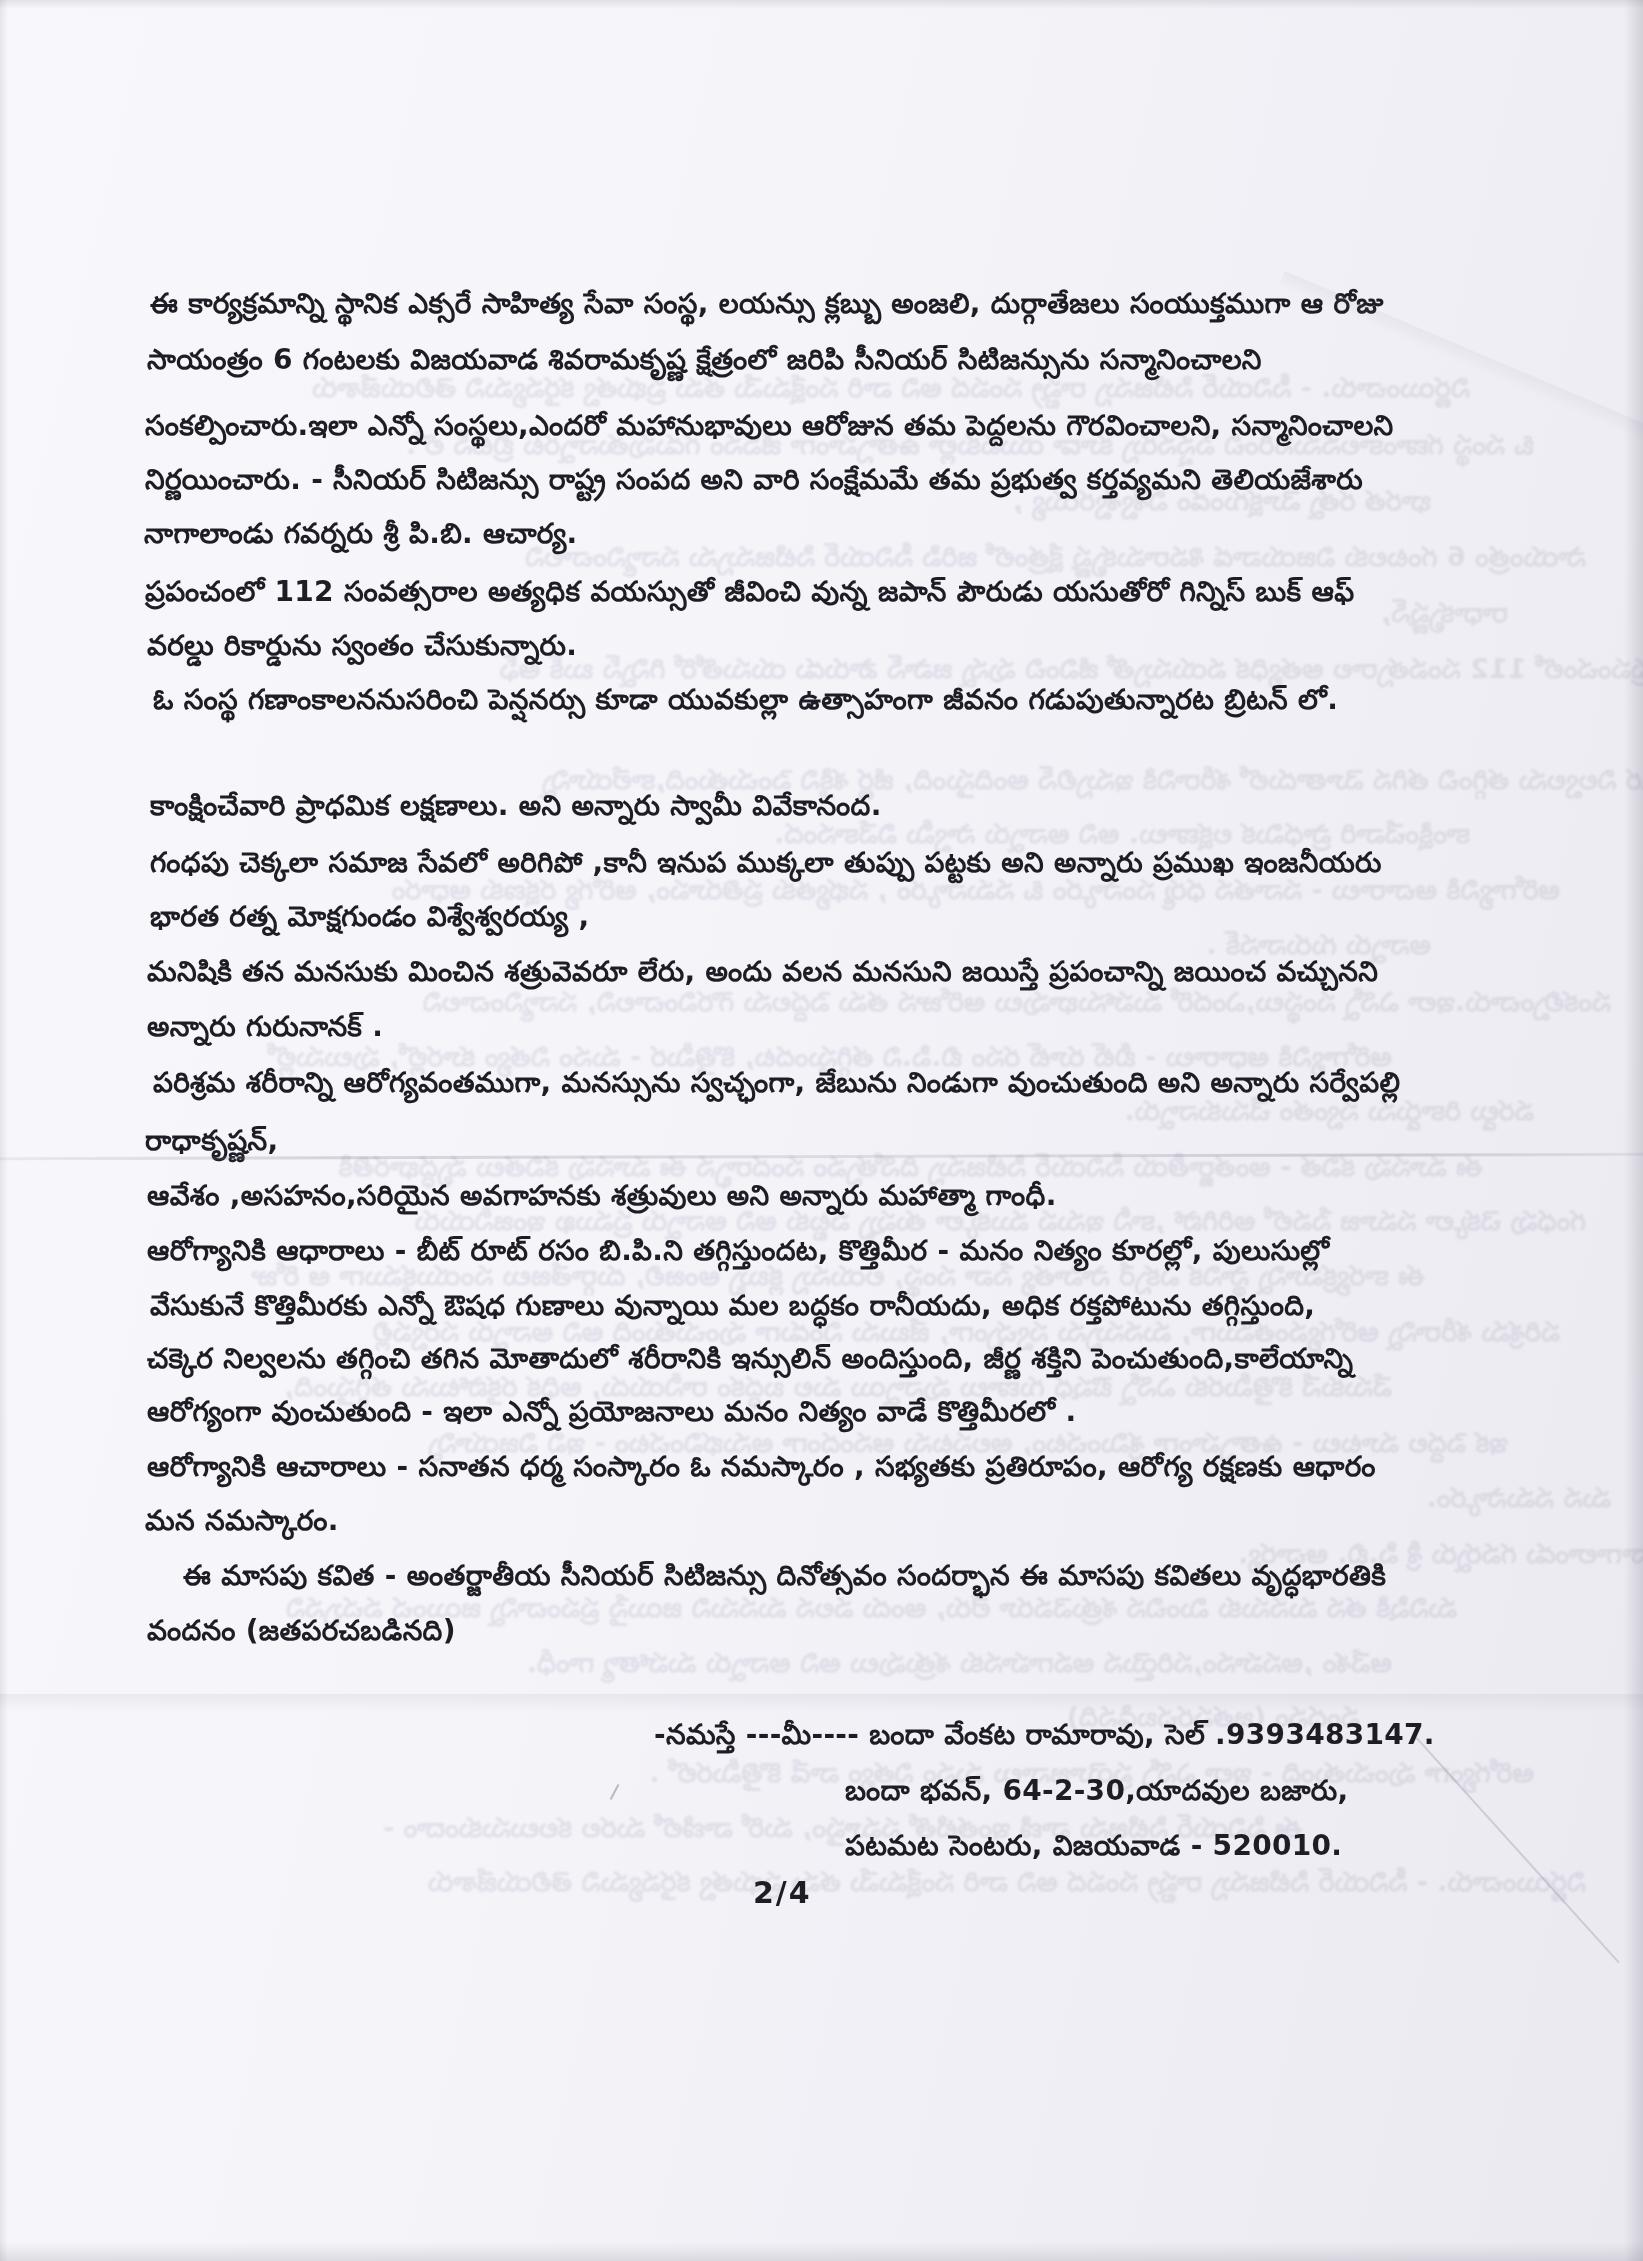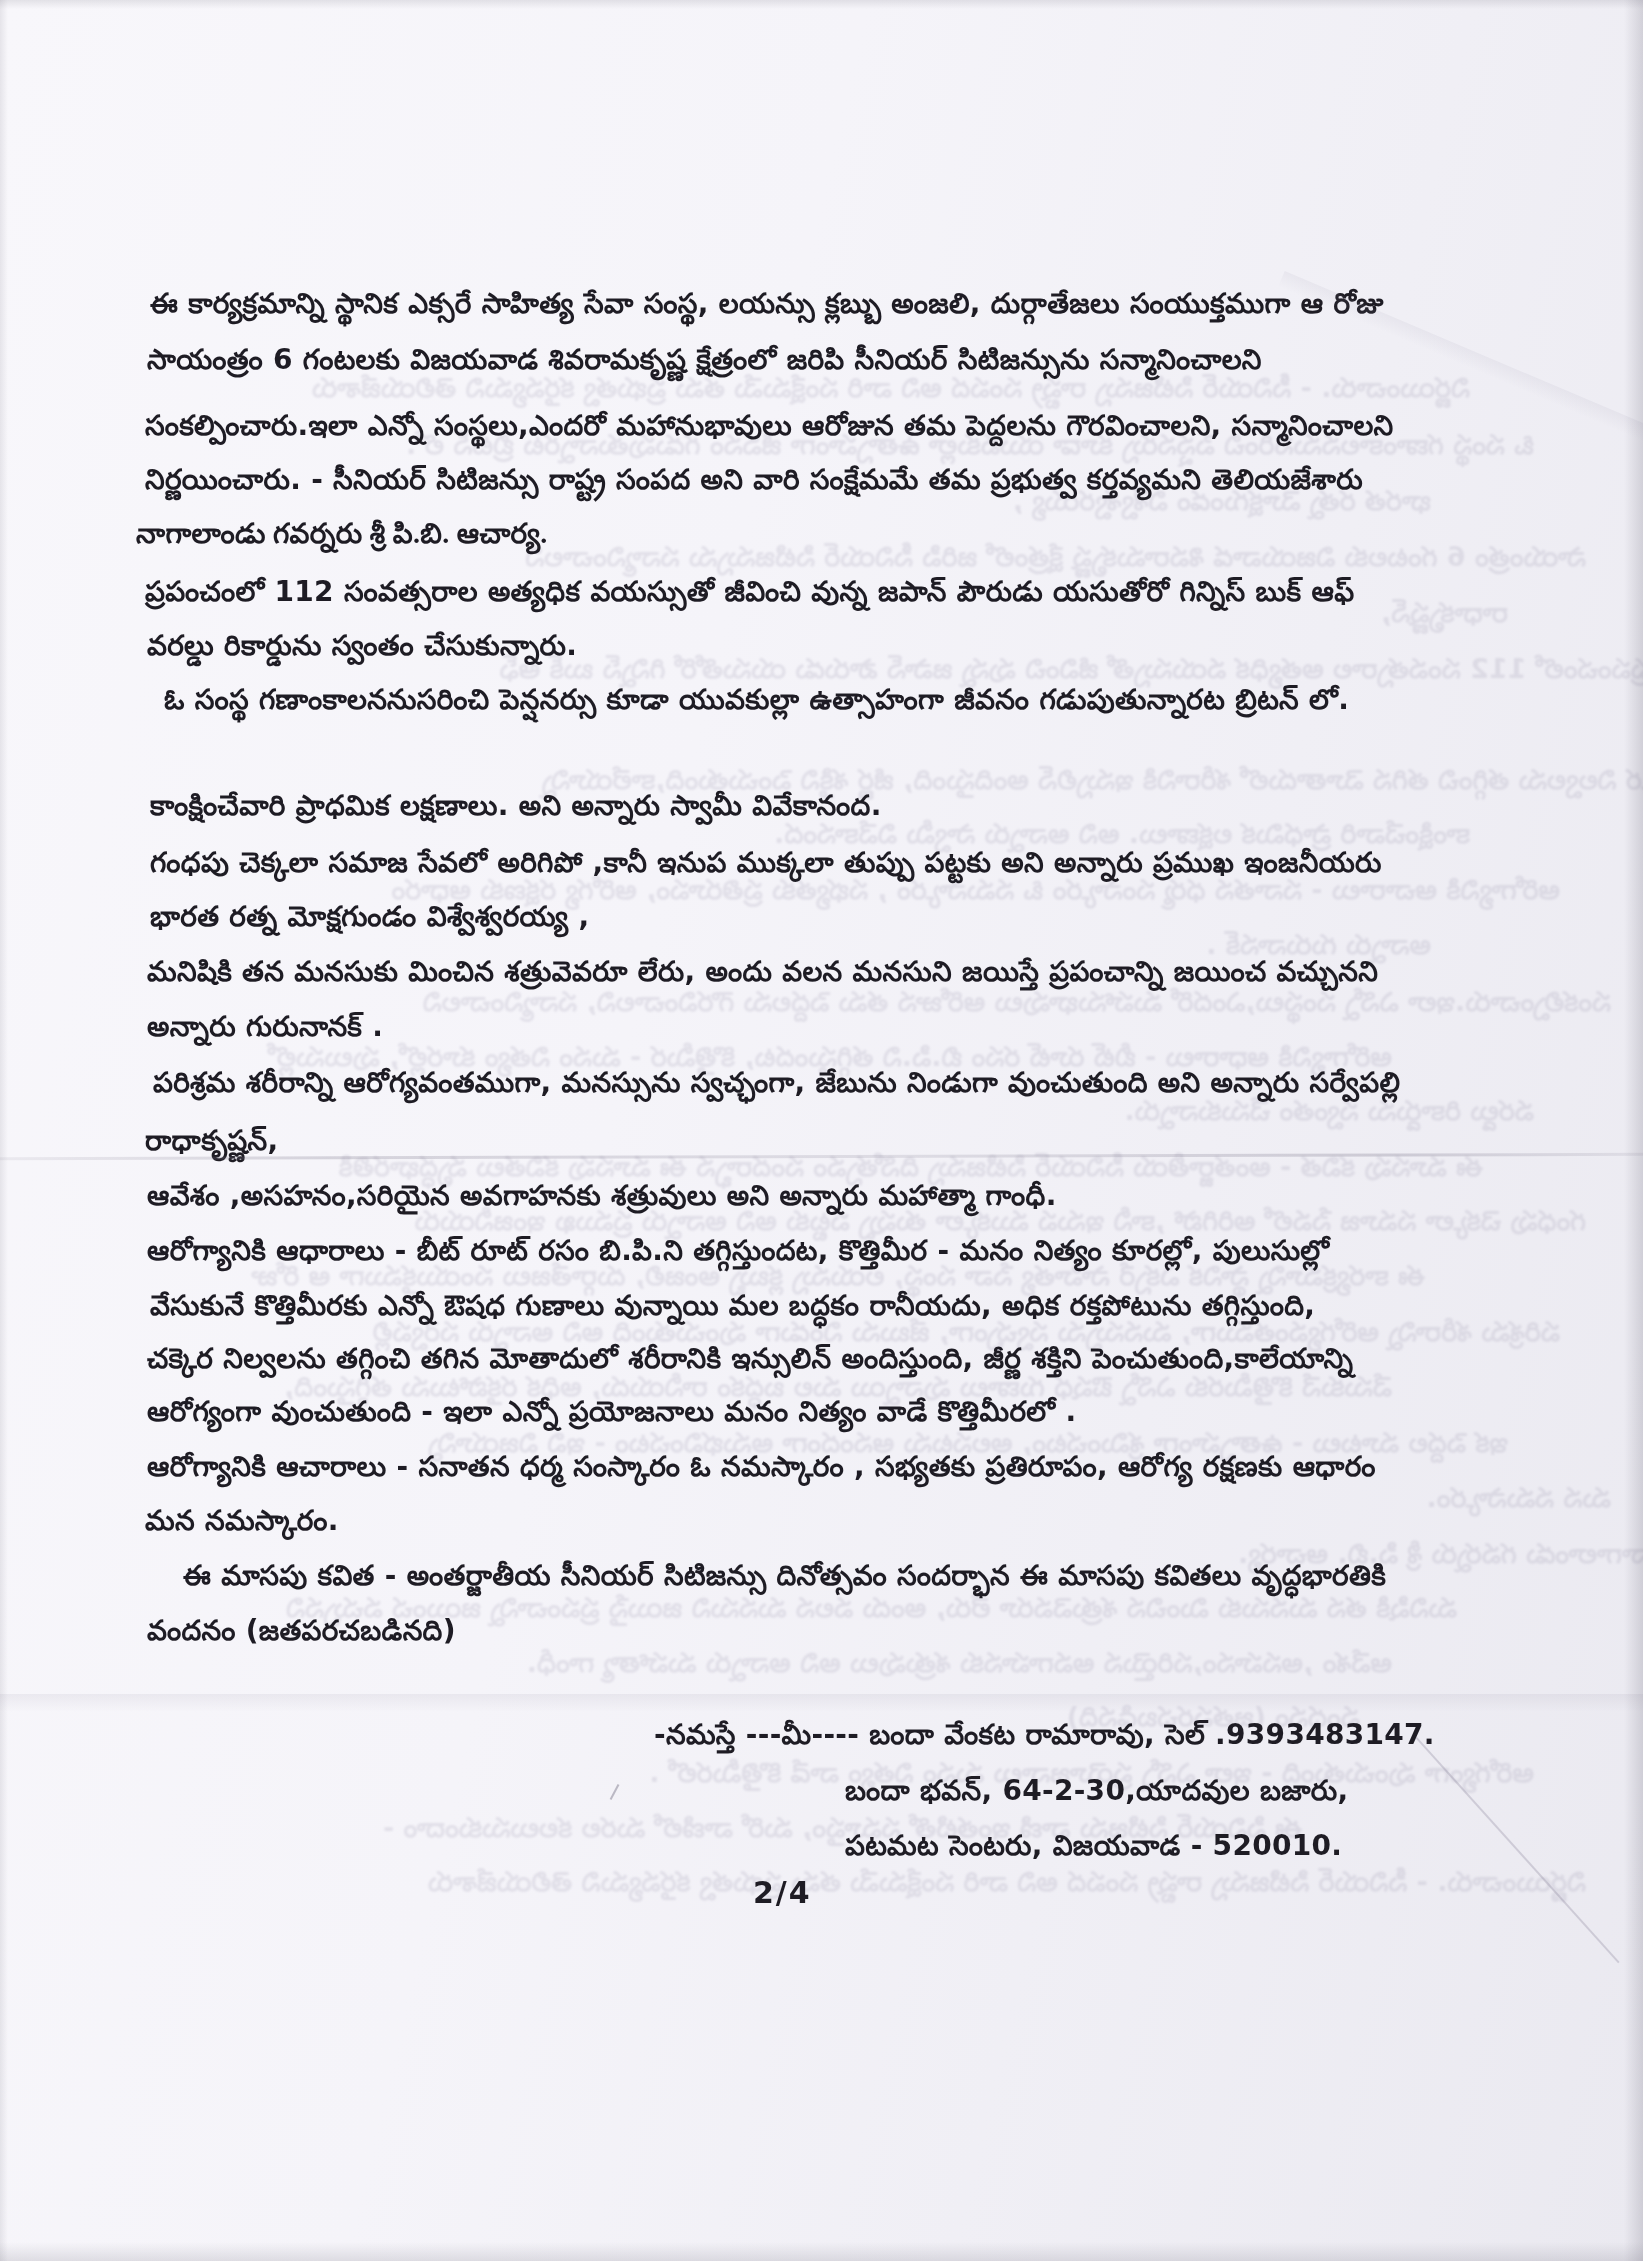--- a/index.html
+++ b/index.html
@@ -94,24 +94,24 @@
       <div class="bleed-line" style="top: 1757px; left: 335px;">ఆరోగ్యంగా వుంచుతుంది - ఇలా ఎన్నో ప్రయోజనాలు మనం నిత్యం వాడే కొత్తిమీరలో .</div>
       <div class="bleed-line" style="top: 1812px; left: 103px;">ఈ సినియర్ సిటిజను వాణి ఇంతటితో సమాప్తం, మరో వాణిలో మరల కలలుసుకుందాం -</div>
       <div class="bleed-line" style="top: 1866px; left: 387px;">నిర్ణయించారు. - సీనియర్ సిటిజన్సు రాష్ట్ర సంపద అని వారి సంక్షేమమే తమ ప్రభుత్వ కర్తవ్యమని తెలియజేశారు</div>
     </div>
 
   <div class="layer" id="text-layer">
       <div class="line" style="top: 284px; left: 150px;">ఈ కార్యక్రమాన్ని స్థానిక ఎక్సరే సాహిత్య సేవా సంస్థ, లయన్సు క్లబ్బు అంజలి, దుర్గాతేజలు సంయుక్తముగా ఆ రోజు</div>
       <div class="line" style="top: 340px; left: 147px;">సాయంత్రం 6 గంటలకు విజయవాడ శివరామకృష్ణ క్షేత్రంలో జరిపి సీనియర్ సిటిజన్సును సన్మానించాలని</div>
       <div class="line" style="top: 406px; left: 145px;">సంకల్పించారు.ఇలా ఎన్నో సంస్థలు,ఎందరో మహానుభావులు ఆరోజున తమ పెద్దలను గౌరవించాలని, సన్మానించాలని</div>
       <div class="line" style="top: 460px; left: 145px;">నిర్ణయించారు. - సీనియర్ సిటిజన్సు రాష్ట్ర సంపద అని వారి సంక్షేమమే తమ ప్రభుత్వ కర్తవ్యమని తెలియజేశారు</div>
-      <div class="line" style="top: 514px; left: 136px; font-family: Liberation Serif, serif;">నాగాలాండు గవర్నరు శ్రీ పి.బి. ఆచార్య.</div>
+      <div class="line" style="top: 514px; left: 144px;">నాగాలాండు గవర్నరు శ్రీ పి.బి. ఆచార్య.</div>
       <div class="line" style="top: 572px; left: 145px;">ప్రపంచంలో 112 సంవత్సరాల అత్యధిక వయస్సుతో జీవించి వున్న జపాన్ పౌరుడు యసుతోరో గిన్నిస్ బుక్ ఆఫ్</div>
       <div class="line" style="top: 626px; left: 147px;">వరల్డు రికార్డును స్వంతం చేసుకున్నారు.</div>
-      <div class="line" style="top: 680px; left: 153px; margin-left: 11px;">ఓ సంస్థ గణాంకాలననుసరించి పెన్షనర్సు కూడా యువకుల్లా ఉత్సాహంగా జీవనం గడుపుతున్నారట బ్రిటన్ లో.</div>
+      <div class="line" style="top: 680px; left: 153px;">ఓ సంస్థ గణాంకాలననుసరించి పెన్షనర్సు కూడా యువకుల్లా ఉత్సాహంగా జీవనం గడుపుతున్నారట బ్రిటన్ లో.</div>
       <div class="line" style="top: 786px; left: 150px;">కాంక్షించేవారి ప్రాధమిక లక్షణాలు. అని అన్నారు స్వామీ వివేకానంద.</div>
       <div class="line" style="top: 843px; left: 150px; text-align: right;">గంధపు చెక్కలా సమాజ సేవలో అరిగిపో ,కానీ ఇనుప ముక్కలా తుప్పు పట్టకు అని అన్నారు ప్రముఖ ఇంజనీయరు</div>
       <div class="line" style="top: 897px; left: 150px;">భారత రత్న మోక్షగుండం విశ్వేశ్వరయ్య ,</div>
       <div class="line" style="top: 952px; left: 147px;">మనిషికి తన మనసుకు మించిన శత్రువెవరూ లేరు, అందు వలన మనసుని జయిస్తే ప్రపంచాన్ని జయించ వచ్చునని</div>
       <div class="line" style="top: 1007px; left: 147px;">అన్నారు గురునానక్ .</div>
       <div class="line" style="top: 1063px; left: 145px; margin-left: 8px;">పరిశ్రమ శరీరాన్ని ఆరోగ్యవంతముగా, మనస్సును స్వచ్ఛంగా, జేబును నిండుగా వుంచుతుంది అని అన్నారు సర్వేపల్లి</div>
       <div class="line" style="top: 1121px; left: 145px;">రాధాకృష్ణన్,</div>
       <div class="line" style="top: 1176px; left: 147px;">ఆవేశం ,అసహనం,సరియైన అవగాహనకు శత్రువులు అని అన్నారు మహాత్మా గాంధీ.</div>
       <div class="line" style="top: 1231px; left: 147px;">ఆరోగ్యానికి ఆధారాలు - బీట్ రూట్ రసం బి.పి.ని తగ్గిస్తుందట, కొత్తిమీర - మనం నిత్యం కూరల్లో, పులుసుల్లో</div>
       <div class="line" style="top: 1286px; left: 150px;">వేసుకునే కొత్తిమీరకు ఎన్నో ఔషధ గుణాలు వున్నాయి మల బద్ధకం రానీయదు, అధిక రక్తపోటును  తగ్గిస్తుంది,</div>

